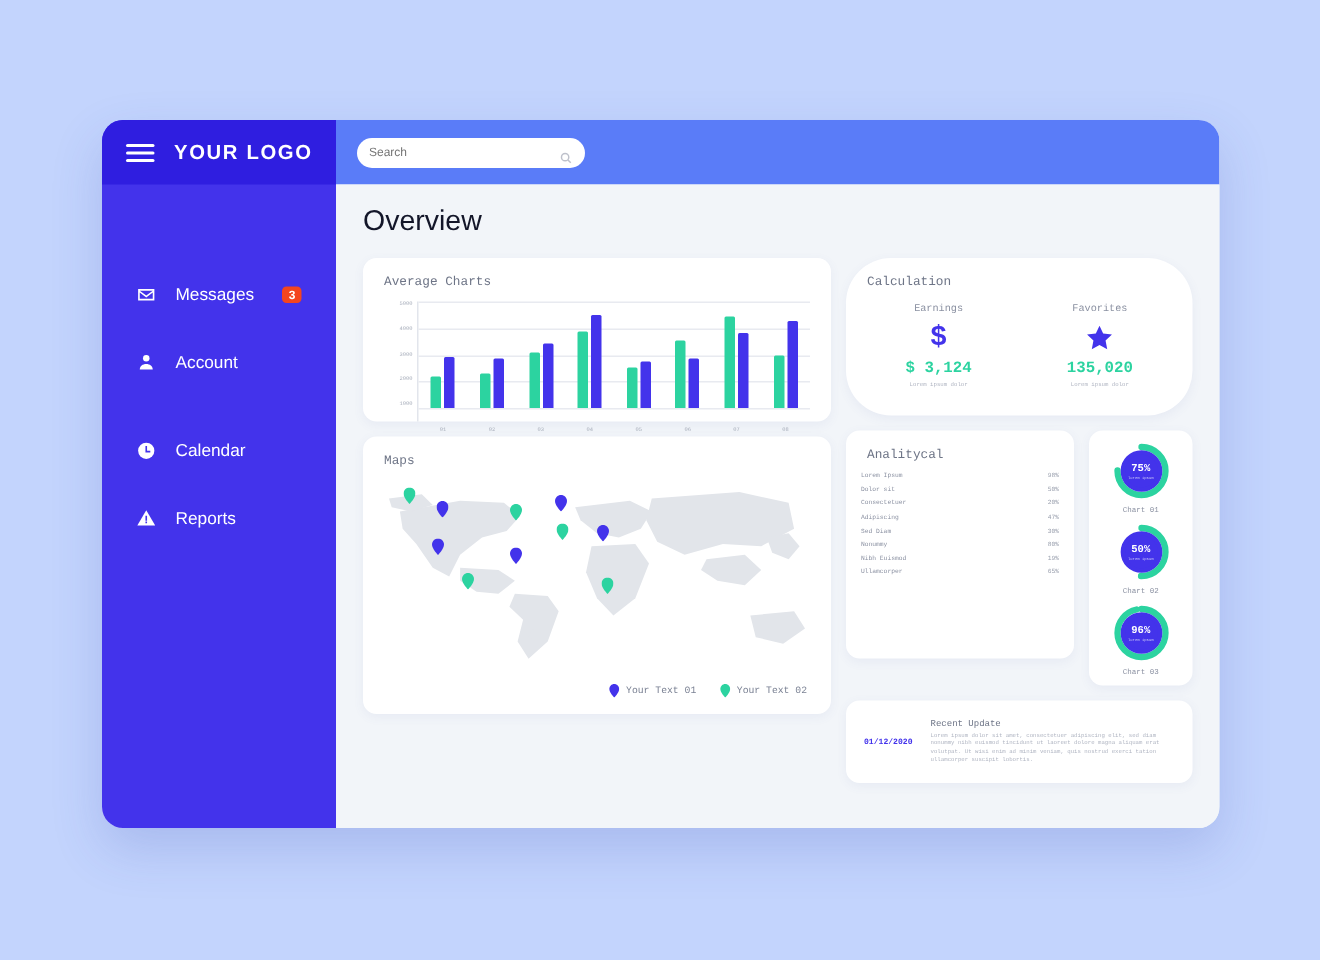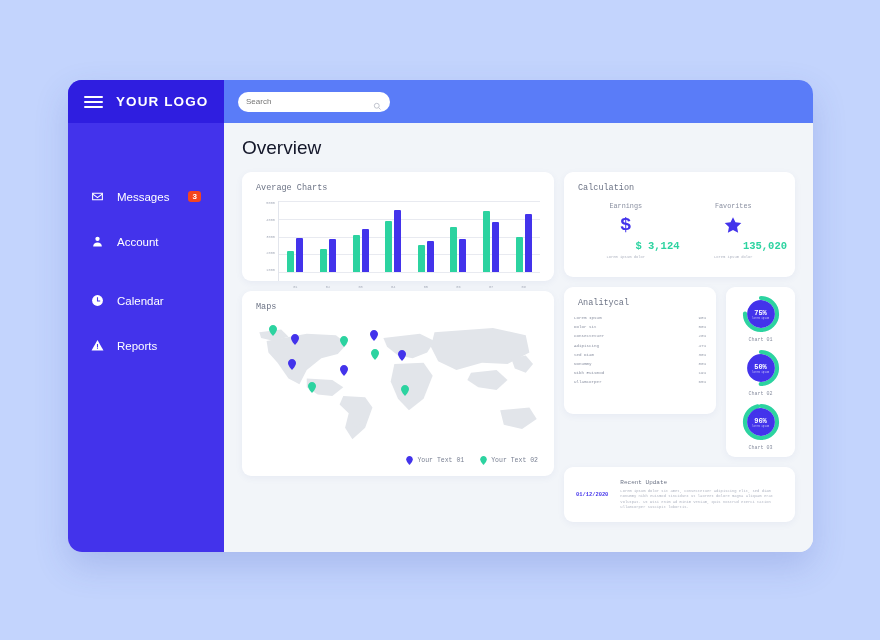--- a/index.html
+++ b/index.html
@@ -160,33 +160,33 @@
   .pin svg { width: 8px; height: 11px; }
   .map-legend {
     position: absolute; right: 16px; bottom: 11px;
     display: flex; gap: 16px; align-items: center;
   }
   .legend-item { display: flex; align-items: center; gap: 4px; }
   .legend-item span.lbl { font-size: 6.5px; color: #7b8294; }
   .legend-pin svg { width: 7px; height: 9px; display: block; }
 
   
-  .calc-card { height: 105px; }
+  .calc-card { height: 105px; border-radius: 30px; }
   .calc-row { display: flex; padding: 9px 8px 0 8px; }
   .calc-col { flex: 1; text-align: center; }
   .calc-label { font-size: 6.8px; color: #8a90a1; margin-bottom: 5px; }
   .calc-icon { height: 21px; display: flex; align-items: center; justify-content: center; }
   .calc-icon svg { fill: #4333eb; }
   .calc-dollar { font-size: 19px; font-weight: bold; color: #4333eb; line-height: 21px; }
-  .calc-value { font-size: 10.5px; color: #2cd3a0; font-weight: bold; margin-top: 4px; text-align: right; }
+  .calc-value { font-size: 10.5px; color: #2cd3a0; font-weight: bold; margin-top: 4px; }
   .calc-sub { font-size: 3.8px; color: #b0b5c2; margin-top: 3px; }
 
   
   .mid-row { display: flex; gap: 10px; }
-  .analytical-card { width: 152px; height: 127px; }
+  .analytical-card { width: 152px; height: 152px; }
   .an-rows { padding: 8px 10px 0 10px; display: flex; flex-direction: column; gap: 5.2px; }
   .an-row { display: flex; align-items: center; gap: 4px; }
   .an-label { width: 40px; font-size: 4.2px; color: #8a90a1; flex: 0 0 40px; }
   .an-track { flex: 1; height: 4px; position: relative; }
   .an-fill { height: 4px; border-radius: 2px; }
   .an-fill.purple { background: #4333eb; }
   .an-fill.green { background: #2cd3a0; }
   .an-pct { width: 13px; font-size: 4.2px; color: #9aa0ae; text-align: right; flex: 0 0 13px; }
 
   .donut-card { flex: 1; height: 170px; display: flex; flex-direction: column; align-items: center; justify-content: center; gap: 4px; padding: 6px 0; }

